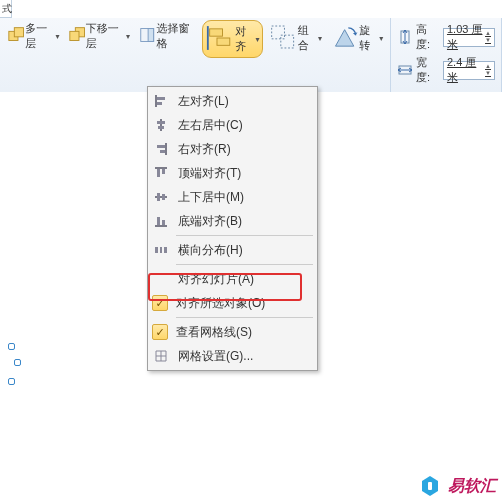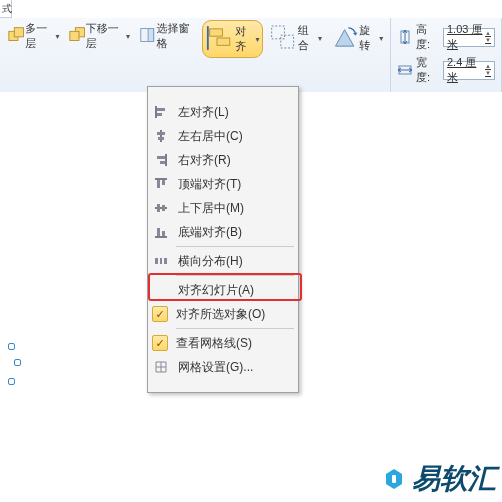--- a/index.html
+++ b/index.html
@@ -15,29 +15,29 @@
 .rbtn.big .rbtn-icon { width: 32px; height: 32px; }
 .active { background: linear-gradient(#ffe9a8, #ffd76a); border: 1px solid #d6a93c; border-radius: 9px; }
 .arrow-down { font-size: 8px; color: #555; }
 .size-group { padding: 4px 6px; }
 .size-row { display: flex; align-items: center; gap: 4px; margin-bottom: 3px; font-size: 11px; color: #333; }
 .size-input { width: 56px; height: 19px; border: 1px solid #9cb3cc; background: #fff; font-size: 11px; padding: 0 3px; display: flex; align-items: center; justify-content: space-between; text-decoration: underline; }
 .spinner { display: flex; flex-direction: column; font-size: 6px; line-height: 7px; color: #666; }
 .canvas { position: absolute; top: 92px; left: 0; right: 0; bottom: 0; background: #fff; background-image: radial-gradient(circle, #bbb 0.5px, transparent 0.5px); background-size: 12px 12px; }
 .shape-sel { position: absolute; left: 0; top: 255px; width: 20px; height: 34px; }
 .handle { position: absolute; width: 7px; height: 7px; background: #fff; border: 1px solid #3a87c9; border-radius: 2px; }
-.dropdown { position: absolute; top: 86px; left: 147px; width: 152px; background: #f4f4f4; border: 1px solid #a0a0a0; box-shadow: 2px 2px 4px rgba(0,0,0,0.25); padding: 13px 0; }
+.dropdown { position: absolute; top: 86px; left: 147px; width: 171px; background: #f4f4f4; border: 1px solid #a0a0a0; box-shadow: 2px 2px 4px rgba(0,0,0,0.25); padding: 2px 0; }
 .dd-item { display: flex; align-items: center; height: 24px; padding: 0 6px 0 4px; font-size: 12px; color: #333; cursor: pointer; }
 .dd-icon { width: 18px; height: 18px; display: flex; align-items: center; justify-content: center; margin-right: 8px; font-size: 13px; color: #556; }
 .dd-check { width: 16px; height: 16px; background: linear-gradient(#ffe9a8,#ffd76a); border: 1px solid #d6a93c; border-radius: 2px; display: flex; align-items: center; justify-content: center; font-size: 11px; color: #7a5200; margin-right: 8px; }
 .dd-sep { height: 1px; background: #ccc; margin: 2px 4px 2px 28px; }
 .highlight-box { position: absolute; border: 2px solid #e03030; border-radius: 3px; left: 148px; top: 273px; width: 154px; height: 28px; pointer-events: none; }
 .watermark { position: absolute; right: 6px; bottom: 4px; display: flex; align-items: center; gap: 6px; }
 .wm-logo { width: 24px; height: 24px; }
-.wm-text { font-size: 28px; font-weight: bold; color: #0c4a6e; font-style: italic; }
+.wm-text { font-size: 16px; font-weight: bold; color: #be185d; font-style: italic; }
 svg { display: block; }
 </style>
 </head>
 <body>
 
 <div class="tabfrag">式</div>
 
 <div class="ribbon">
   <div class="ribbon-content">
     <div class="group">

